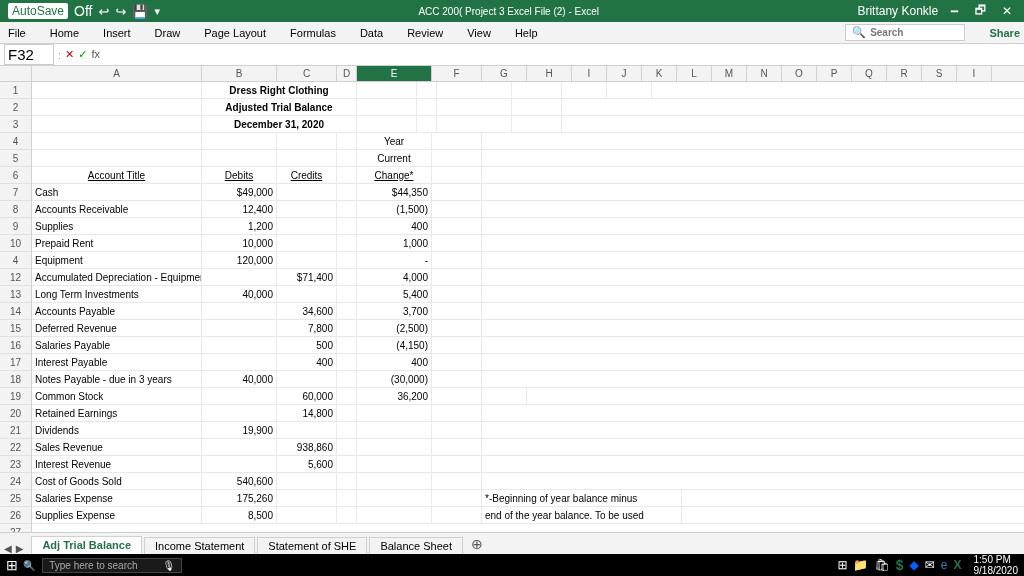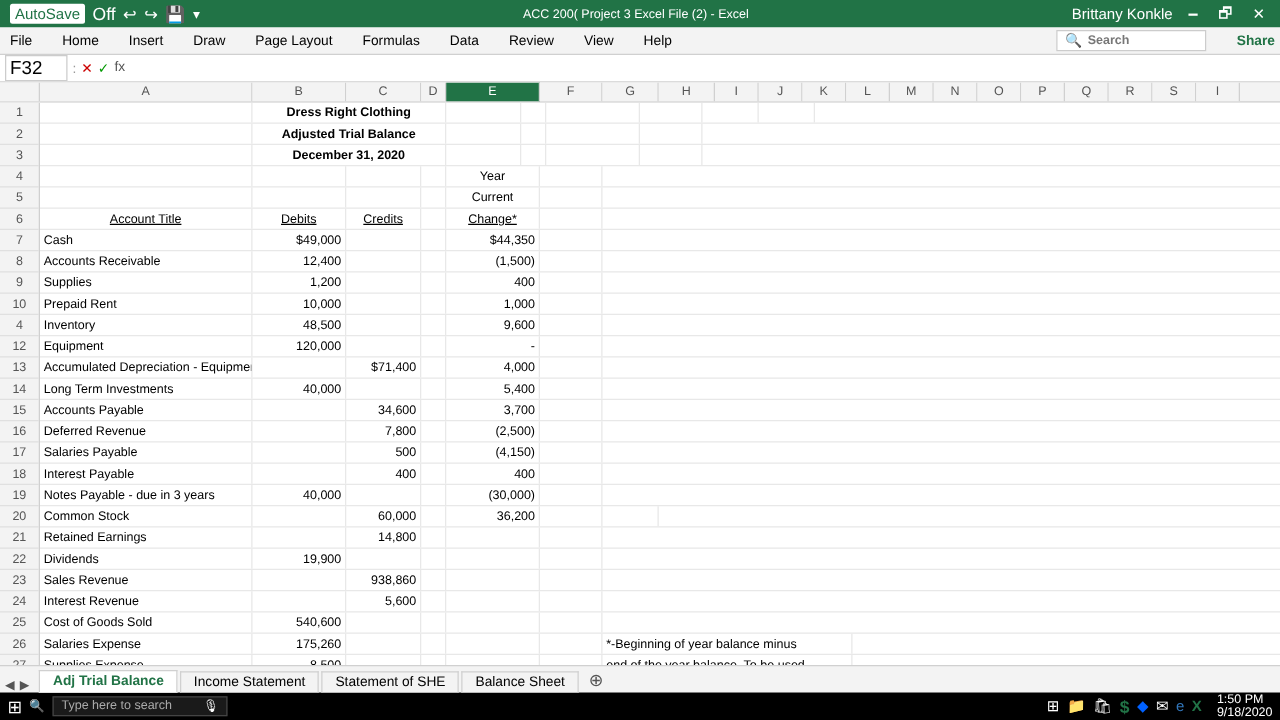--- a/index.html
+++ b/index.html
@@ -328,28 +328,20 @@
 
       <div class="row">
         <div class="cell w-a">Prepaid Rent</div>
         <div class="cell w-b cell-right">10,000</div>
         <div class="cell w-c"></div>
         <div class="cell w-d"></div>
         <div class="cell w-e cell-right">1,000</div>
         <div class="cell w-f"></div>
       </div>
 
-      <div class="row">
-        <div class="cell w-a">Inventory</div>
-        <div class="cell w-b cell-right">48,500</div>
-        <div class="cell w-c"></div>
-        <div class="cell w-d"></div>
-        <div class="cell w-e cell-right">9,600</div>
-        <div class="cell w-f"></div>
-      </div>
 
       <div class="row">
         <div class="cell w-a">Equipment</div>
         <div class="cell w-b cell-right">120,000</div>
         <div class="cell w-c"></div>
         <div class="cell w-d"></div>
         <div class="cell w-e cell-right">-</div>
         <div class="cell w-f"></div>
       </div>
 

